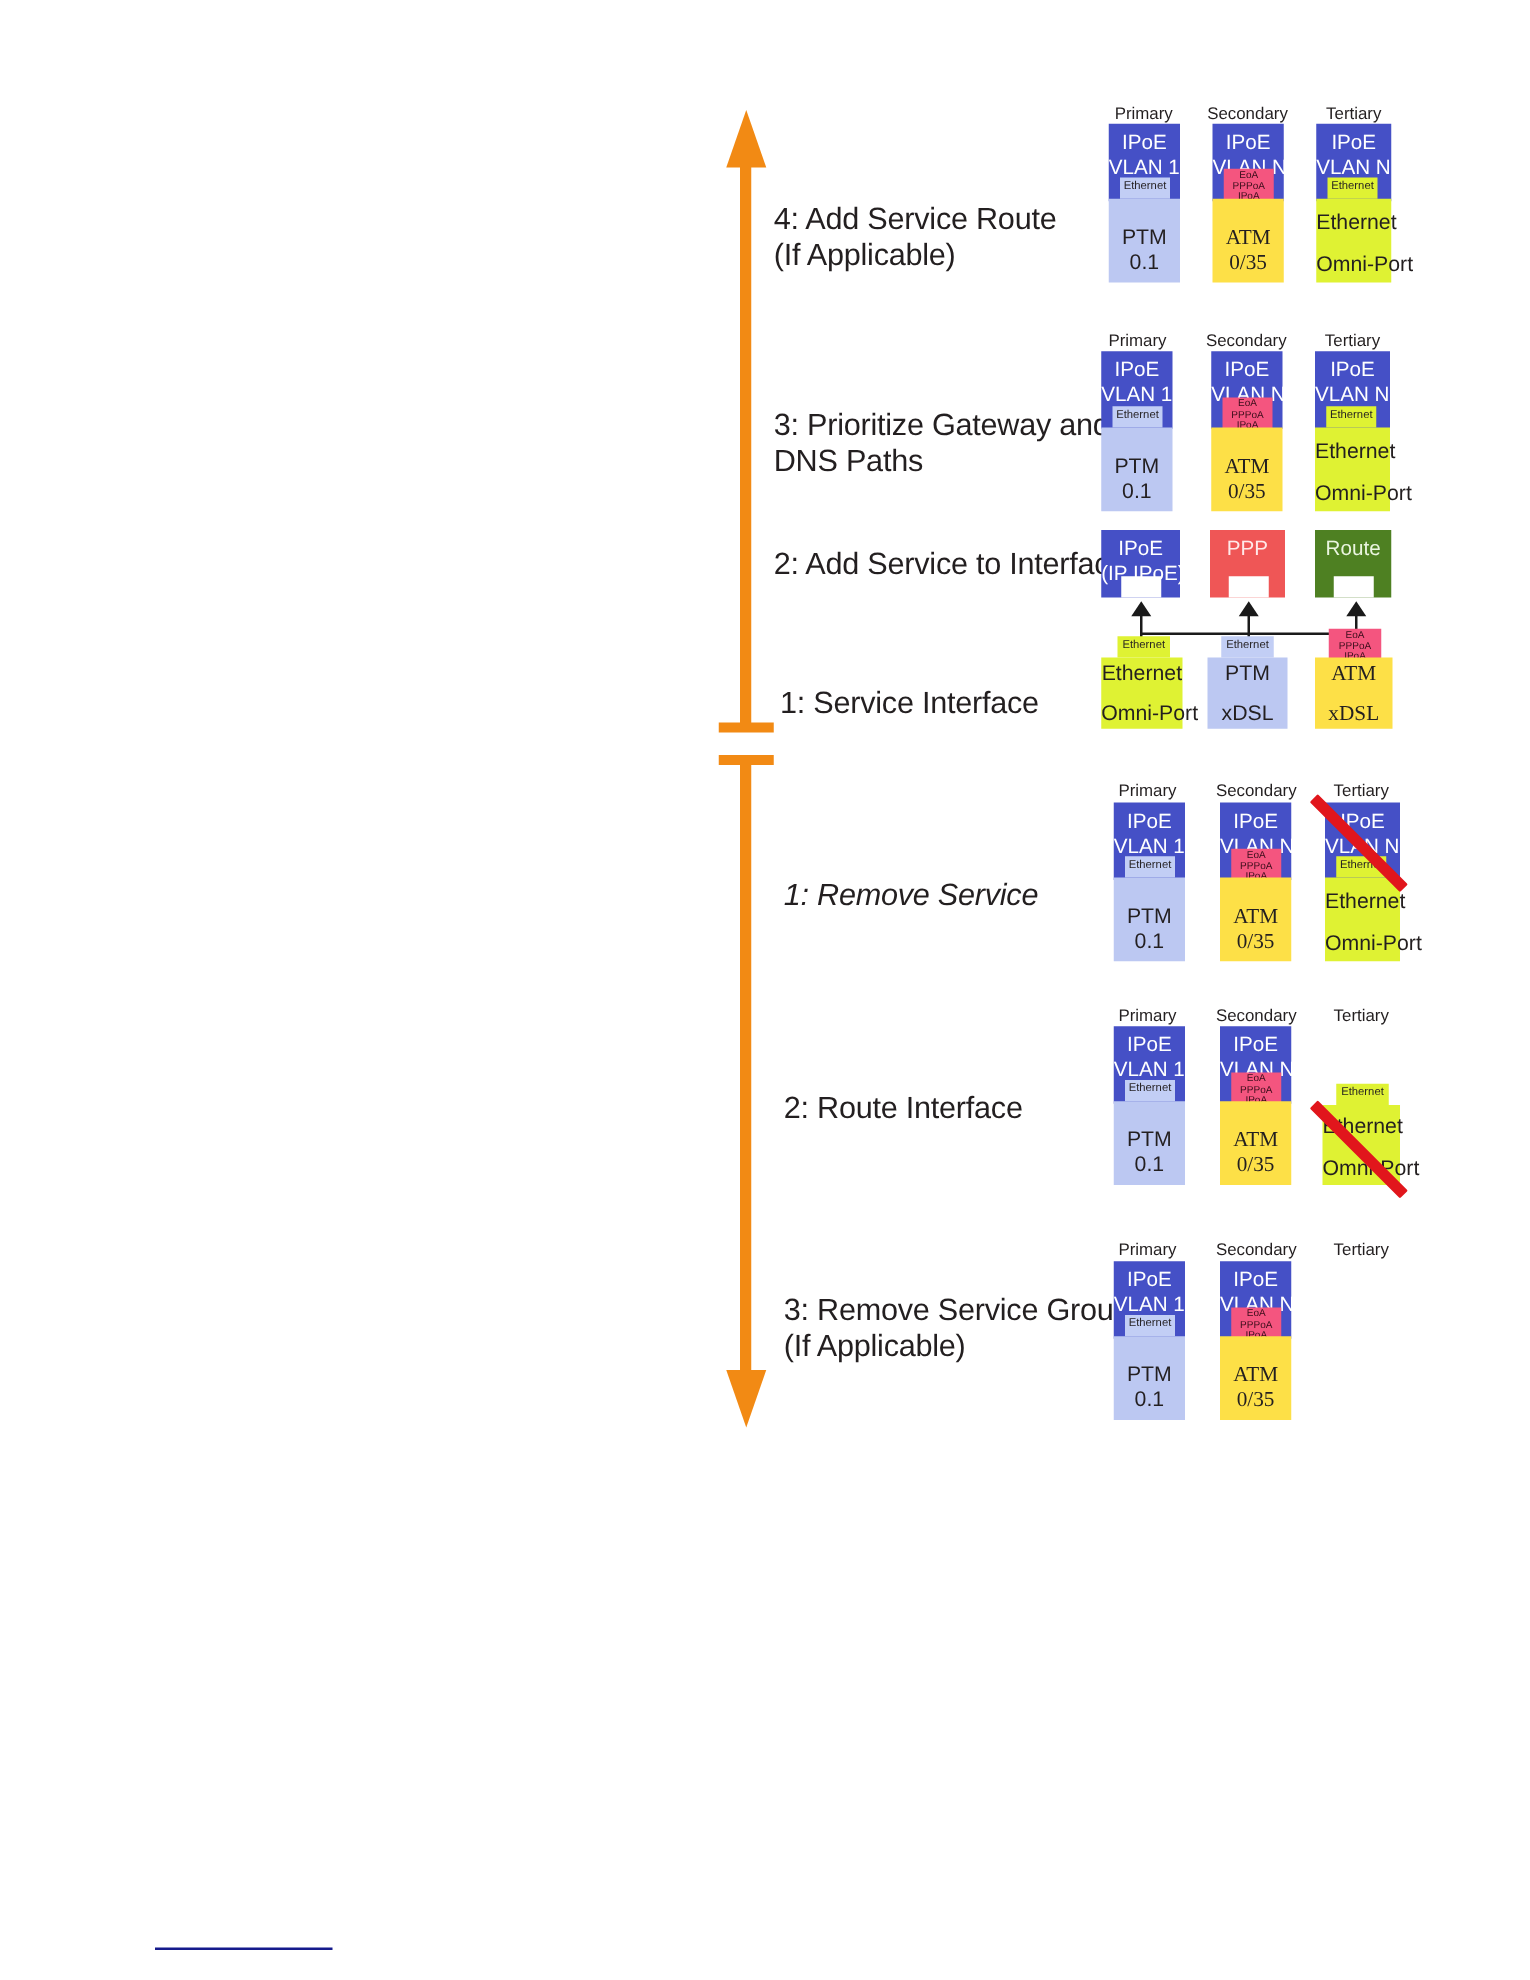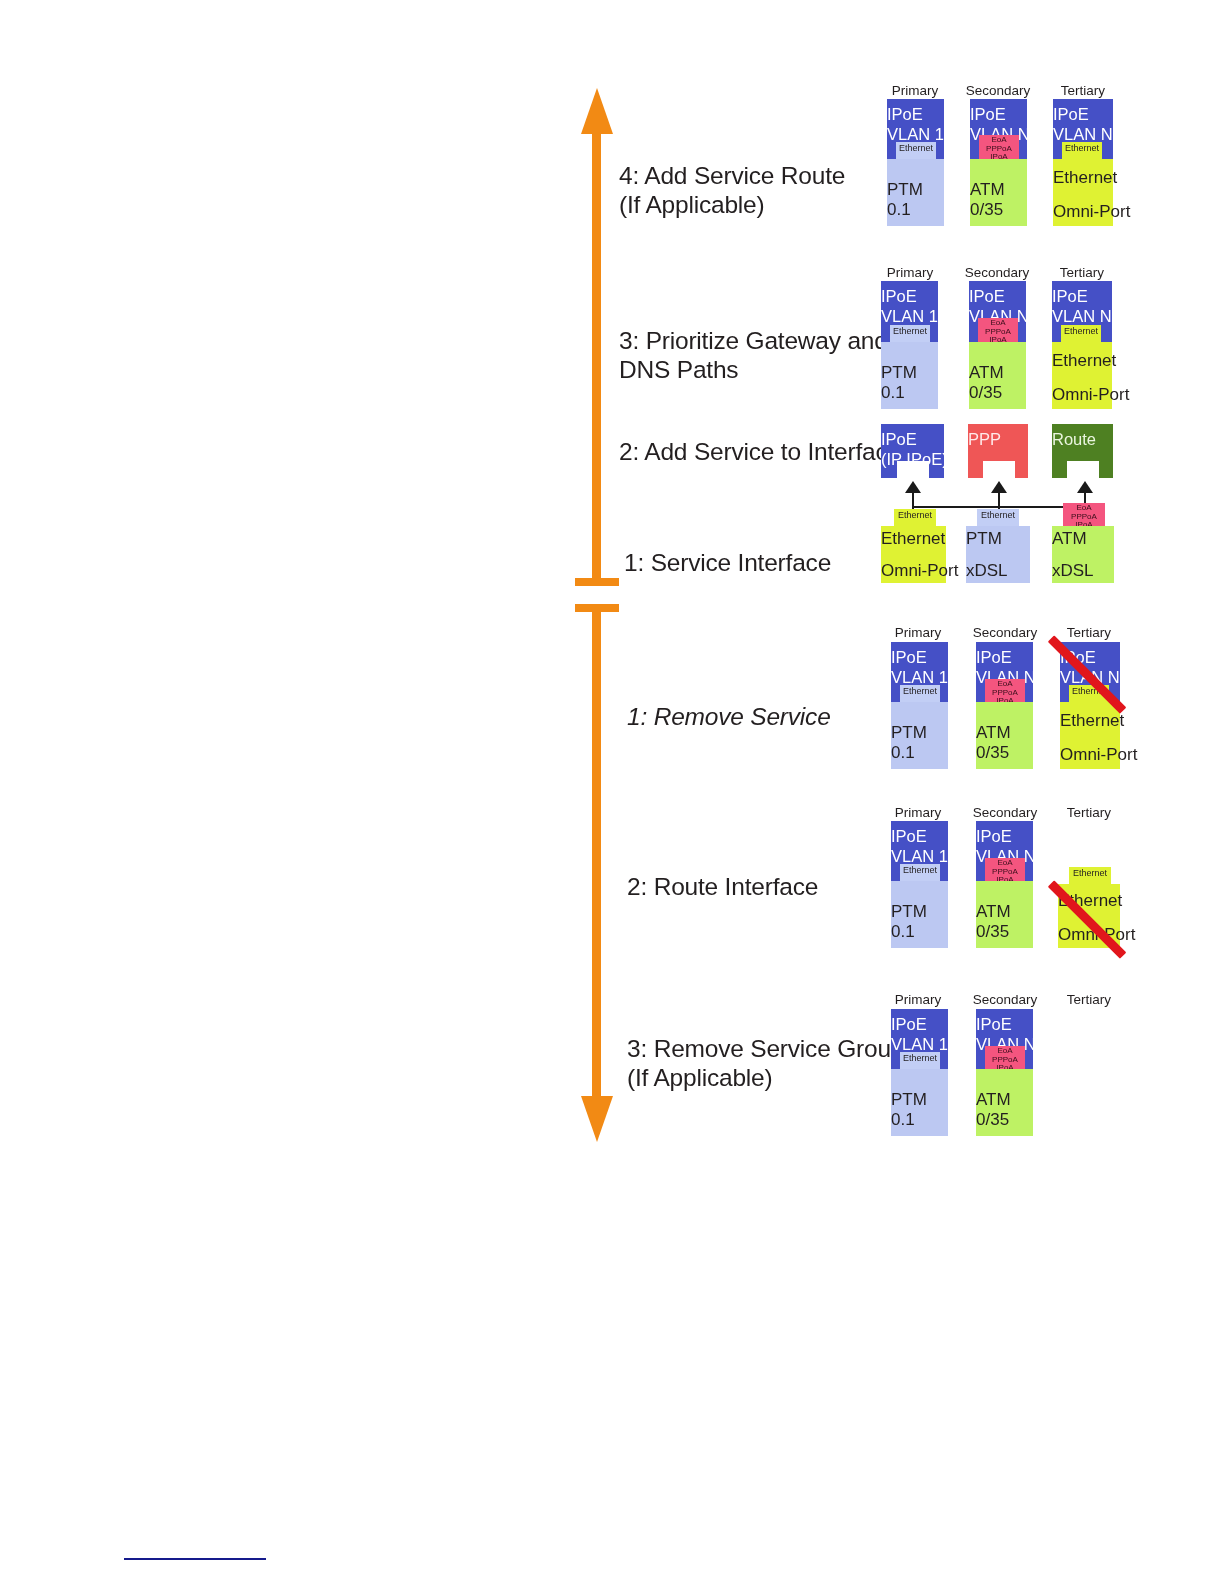--- a/index.html
+++ b/index.html
@@ -59,21 +59,21 @@
   .col-head {
     position: absolute;
     font-size: 13.5px;
     color: #231f20;
     text-align: center;
     white-space: nowrap;
   }
   .blk {
     position: absolute;
     box-sizing: border-box;
-    text-align: left;
+    text-align: center;
     overflow: visible;
   }
   .blk .l1, .blk .l2 {
     display: block;
     white-space: nowrap;
   }
 
   
   .svc {
     background: #4550c6;
@@ -107,21 +107,21 @@
   .tab.eth-yellow    { background: #dff233; }
   .tab.eoa-pink      { background: #f4557f; color:#3a0d1a; font-size: 8px; line-height: 8.5px; padding-top:1px;}
 
   
   .iface {
     font-size: 17px;
     line-height: 21px;
     color: #231f20;
   }
   .iface.ptm   { background: #bcc8f2; }
-  .iface.atm   { background: #bef264; }
+  .iface.atm   { background: #fde047; font-family: Liberation Serif, serif; }
   .iface.eth   { background: #dff233; }
   .iface .l1 { position:absolute; left:0; right:0; }
   .iface .l2 { position:absolute; left:0; right:0; }
 
   
   .conn-line {
     position: absolute;
     background: #1a1a1a;
     height: 2px;
   }

